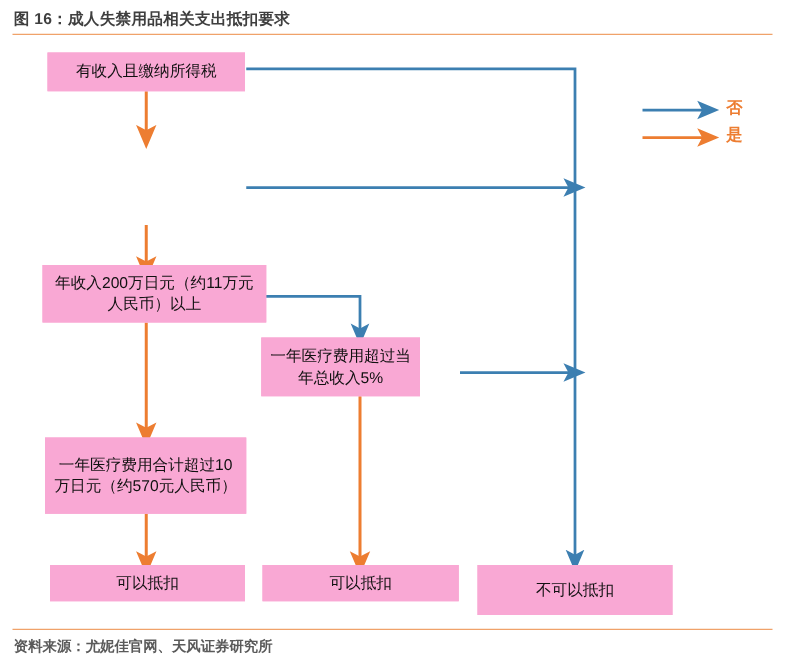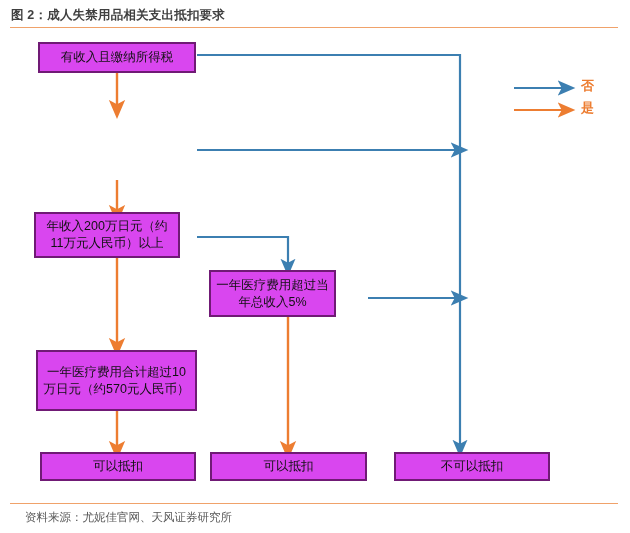--- a/index.html
+++ b/index.html
@@ -41,38 +41,39 @@
   .rule-bottom {
     position: absolute;
     left: 10px;
     top: 503px;
     width: 608px;
     height: 1px;
     background: #f0a26a;
   }
   .source {
     position: absolute;
-    left: 25px;
+    left: 11px;
     top: 510px;
     font-size: 11.5px;
     color: #5a5a5a;
     white-space: nowrap;
+    font-weight: bold;
   }
   svg.wires {
     position: absolute;
     left: 0;
     top: 0;
     width: 630px;
     height: 533px;
   }
   .node {
     position: absolute;
     box-sizing: border-box;
-    border: 2px solid #701a75;
-    background: #d946ef;
+    border: 2px solid #f9a8d4;
+    background: #f9a8d4;
     display: flex;
     align-items: center;
     justify-content: center;
     text-align: center;
     font-size: 12.5px;
     line-height: 17px;
     color: #111111;
     padding: 2px 5px;
     z-index: 3;
   }
@@ -100,21 +101,21 @@
     font-weight: bold;
   }
   .legend-label.no { color: #ED7D31; }
   .legend-label.yes { color: #ED7D31; }
 </style>
 </head>
 <body>
 
 <div id="page">
 
-  <div class="title">图 2：成人失禁用品相关支出抵扣要求</div>
+  <div class="title">图 16：成人失禁用品相关支出抵扣要求</div>
   <div class="rule-top"></div>
 
   <svg class="wires" viewBox="0 0 630 533">
     <defs>
       <marker id="ah-o" markerWidth="9" markerHeight="9" refX="4.2" refY="4" orient="auto">
         <path d="M0,0.6 L8,4 L0,7.4 L1.8,4 Z" fill="#ED7D31"></path>
       </marker>
       <marker id="ah-b" markerWidth="9" markerHeight="9" refX="4.2" refY="4" orient="auto">
         <path d="M0,0.6 L8,4 L0,7.4 L1.8,4 Z" fill="#3C7FB1"></path>
       </marker>
@@ -136,41 +137,41 @@
       <path d="M368,298 L460,298" marker-end="url(#ah-b)"></path>
       <path d="M460,298 L460,449" marker-end="url(#ah-b)"></path>
     </g>
   </svg>
 
   <div class="node" style="left:38px; top:42px; width:158px; height:31px;">
     <span>有收入且缴纳所得税</span>
   </div>
 
 
-  <div class="node" style="left:34px; top:212px; width:146px; height:46px;">
+  <div class="node" style="left:34px; top:212px; width:179px; height:46px;">
     <span>年收入200万日元（约11万元人民币）以上</span>
   </div>
 
   <div class="node" style="left:209px; top:270px; width:127px; height:47px;">
     <span>一年医疗费用超过当年总收入5%</span>
   </div>
 
   <div class="node" style="left:36px; top:350px; width:161px; height:61px;">
     <span>一年医疗费用合计超过10万日元（约570元人民币）</span>
   </div>
 
   <div class="node" style="left:40px; top:452px; width:156px; height:29px;">
     <span>可以抵扣</span>
   </div>
 
   <div class="node" style="left:210px; top:452px; width:157px; height:29px;">
     <span>可以抵扣</span>
   </div>
 
-  <div class="node" style="left:394px; top:452px; width:156px; height:29px;">
+  <div class="node" style="left:382px; top:452px; width:156px; height:40px;">
     <span>不可以抵扣</span>
   </div>
 
   <div class="legend">
     <div class="legend-row r1">
       <svg width="66" height="16" viewBox="0 0 66 16">
         <defs>
           <marker id="lh-b" markerWidth="9" markerHeight="9" refX="4.2" refY="4" orient="auto">
             <path d="M0,0.6 L8,4 L0,7.4 L1.8,4 Z" fill="#3C7FB1"></path>
           </marker>

